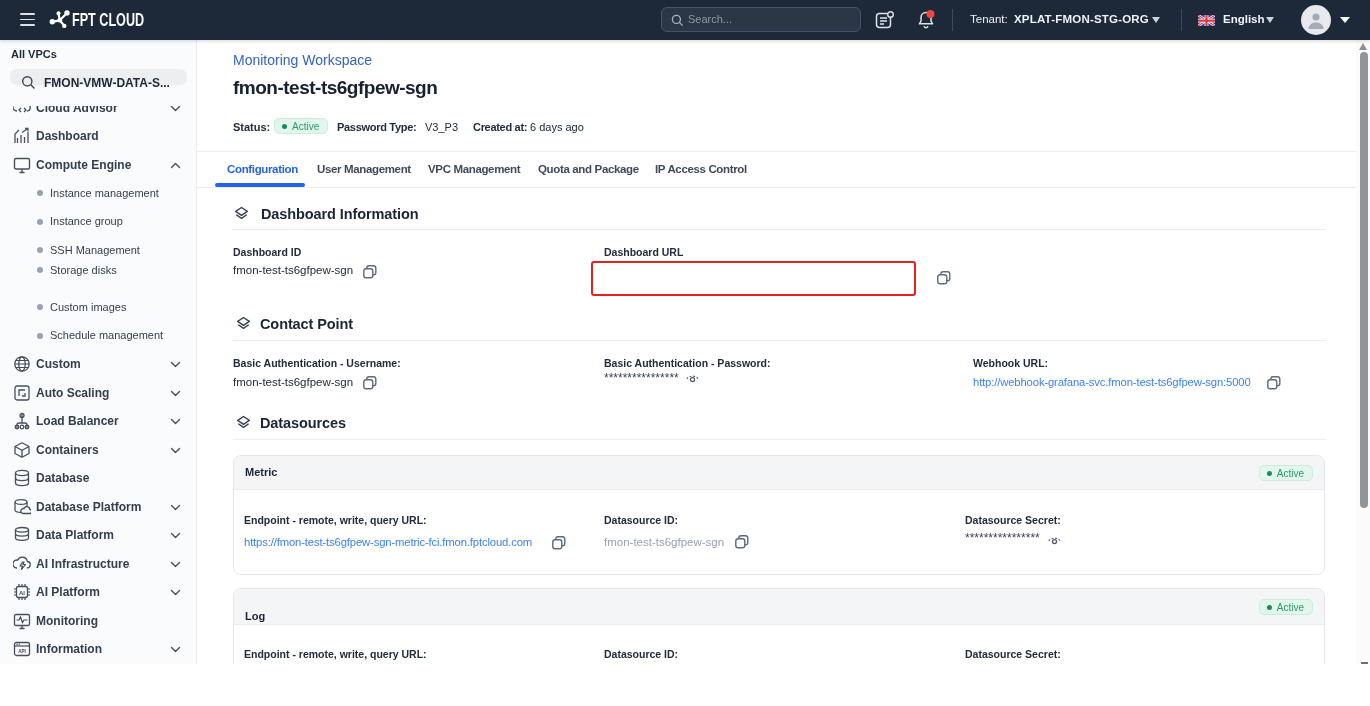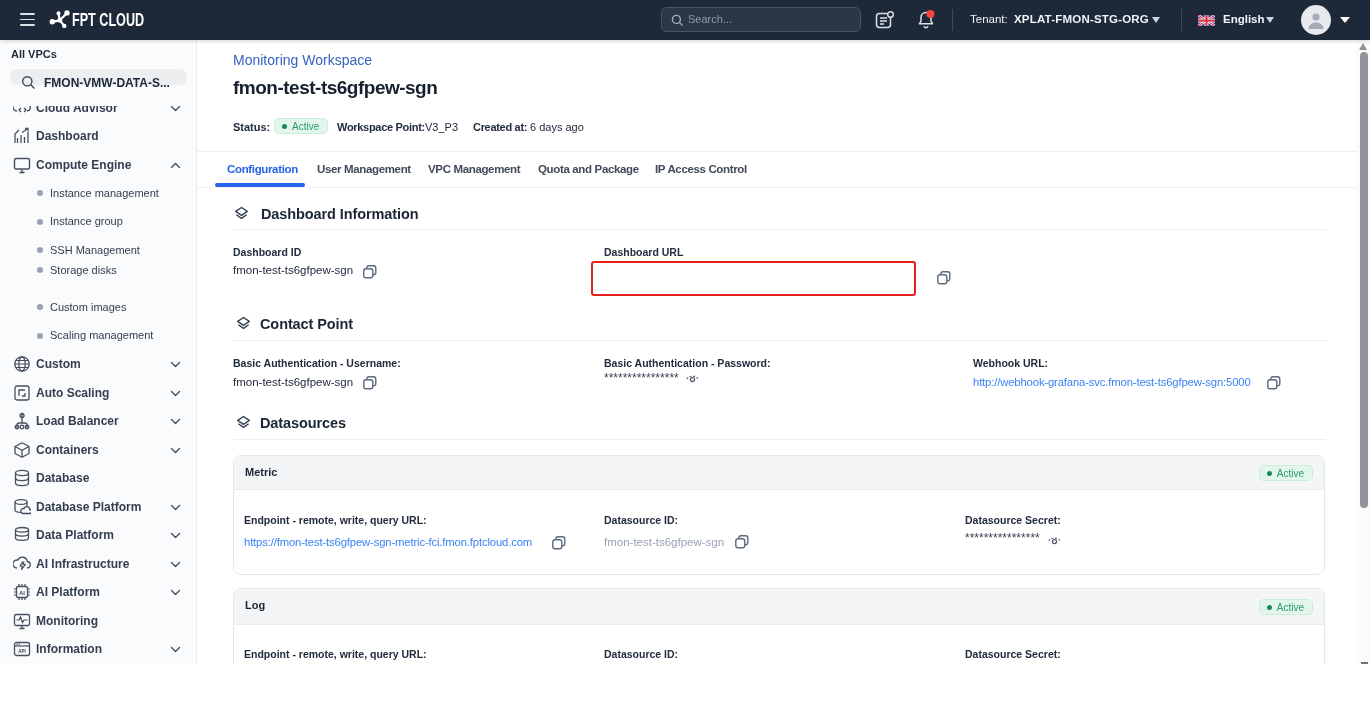--- a/index.html
+++ b/index.html
@@ -174,21 +174,21 @@
           <div class="subitem" style="top:150px">
             <div class="dot"></div>
             <div class="lbl">Storage disks</div>
           </div>
           <div class="subitem" style="top:187px">
             <div class="dot"></div>
             <div class="lbl">Custom images</div>
           </div>
           <div class="subitem" style="top:215.5px">
             <div class="dot"></div>
-            <div class="lbl">Scaling management</div>
+            <div class="lbl">Schedule management</div>
           </div>
           <div class="sideitem" style="top:244px">
             <svg class="ic" width="18" height="18" viewBox="0 0 18 18">
               <circle cx="9" cy="9" r="7.2" fill="none" stroke="#46505f" stroke-width="1.3"></circle>
               <ellipse cx="9" cy="9" rx="3.2" ry="7.2" fill="none" stroke="#404b5c" stroke-width="1.2"></ellipse>
               <path d="M1.8 9 h14.4 M2.8 5.5 h12.4 M2.8 12.5 h12.4" stroke="#404b5c" stroke-width="1.2"></path>
             </svg>
             <div class="lbl">Custom</div>
             <svg class="chev" width="11" height="11" viewBox="0 0 11 11">
               <path d="M1.5 3.5 L5.5 7.5 L9.5 3.5" fill="none" stroke="#46505f" stroke-width="1.4" stroke-linecap="round" stroke-linejoin="round"></path>
@@ -303,21 +303,21 @@
           </div>
         </div>
       </div>
   </div>
 
   <div class="crumb">Monitoring Workspace</div>
   <div class="title">fmon-test-ts6gfpew-sgn</div>
   <div class="statusrow">
     <span class="b" style="position:absolute; left:0; top:3px">Status:</span>
     <span class="pill" style="position:absolute; left:41px; top:0">​<span class="dt"></span>Active</span>
-    <span class="b" style="position:absolute; left:104px; top:3px; letter-spacing:-0.3px">Workspace Point:</span>
+    <span class="b" style="position:absolute; left:104px; top:3px; letter-spacing:-0.3px">Password Type:</span>
     <span style="position:absolute; left:192px; top:3px">V3_P3</span>
     <span class="b" style="position:absolute; left:240px; top:3px; letter-spacing:-0.3px">Created at:</span>
     <span style="position:absolute; left:297px; top:3px">6 days ago</span>
   </div>
   <div class="hr1" style="top:151px"></div>
   <div class="tab on" style="left:227px">Configuration</div>
   <div class="tab" style="left:317px">User Management</div>
   <div class="tab" style="left:428px">VPC Management</div>
   <div class="tab" style="left:538px">Quota and Package</div>
   <div class="tab" style="left:655px">IP Access Control</div>
@@ -395,21 +395,21 @@
     </svg>
   <div class="lab" style="left:965px; top:514px">Datasource Secret:</div>
   <div class="stars" style="left:965px; top:531px">****************</div>
   <svg class="abs eyeic" style="left:1048px; top:535px" width="13" height="10" viewBox="0 0 13 10">
       <path d="M0.8 6.0 C3 2.2, 10 2.2, 12.2 6.0" fill="none" stroke="#57616f" stroke-width="1.1" stroke-dasharray="2,1.6"></path>
       <circle cx="6.5" cy="6.6" r="2.05" fill="none" stroke="#4b5565" stroke-width="1.2"></circle>
     </svg>
 
   <div class="card" style="top:588px; height:120px">
     <div class="cardhead" style="height:36px">
-      <div class="nm" style="top:10px">Log</div>
+      <div class="nm" style="top:21px">Log</div>
       <span class="pill" style="top:10px"><span class="dt"></span>Active</span>
     </div>
   </div>
   <div class="lab" style="left:244px; top:648px">Endpoint - remote, write, query URL:</div>
   <div class="lab" style="left:604px; top:648px">Datasource ID:</div>
   <div class="lab" style="left:965px; top:648px">Datasource Secret:</div>
 
   <div class="sbtrack"></div>
   <div class="sbup"></div>
   <div class="sbthumb"></div>

